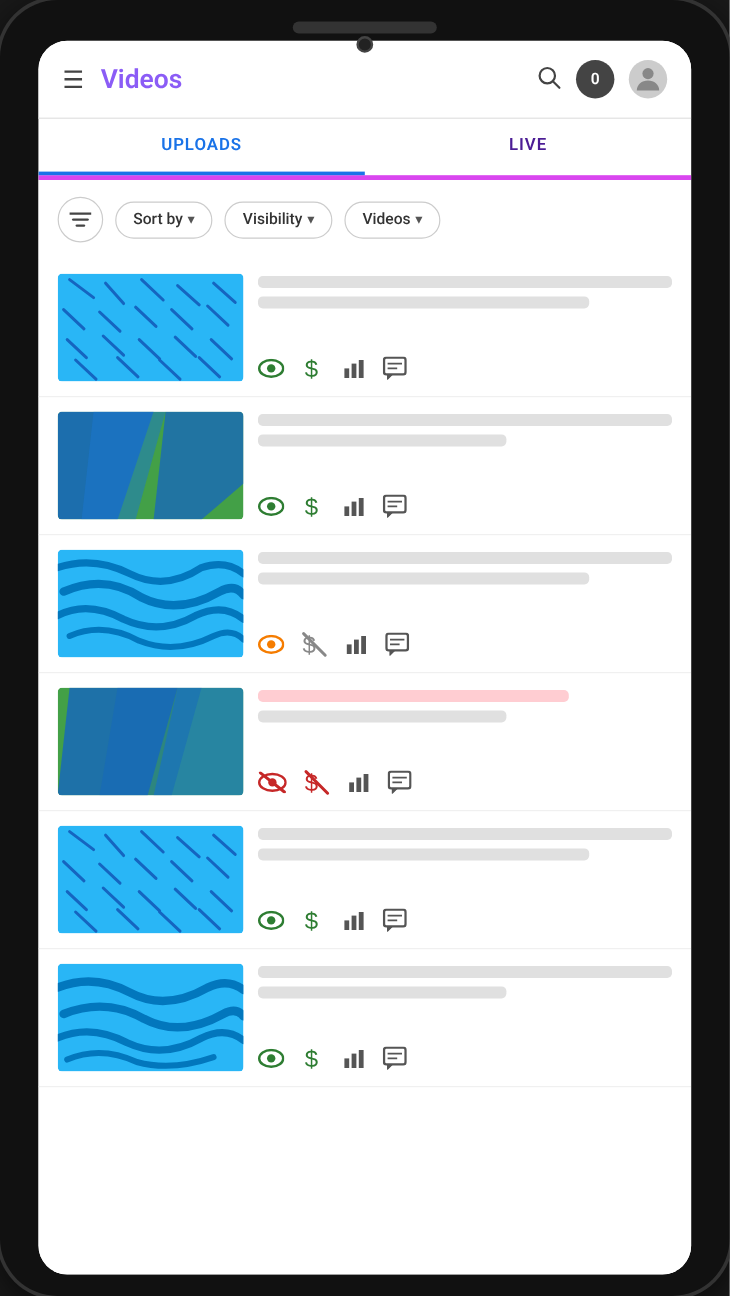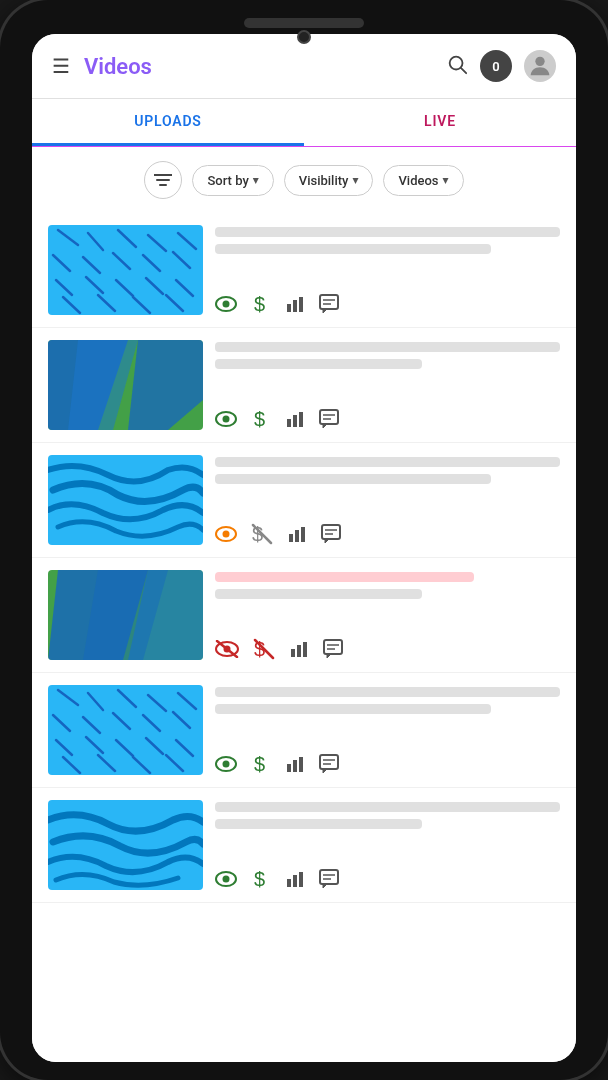--- a/index.html
+++ b/index.html
@@ -121,48 +121,47 @@
     }
 
     .avatar svg {
       width: 28px;
       height: 28px;
     }
 
     
     .tabs {
       display: flex;
-      border-bottom: 1px solid #d946ef;
+      border-bottom: 4px solid #d946ef;
     }
 
     .tab {
       flex: 1;
       text-align: center;
       padding: 14px 0;
       font-size: 14px;
       font-weight: 600;
       letter-spacing: 0.8px;
-      color: #be185d;
+      color: #4c1d95;
       cursor: pointer;
       border-bottom: 3px solid transparent;
     }
 
     .tab.active {
       color: #1a73e8;
       border-bottom: 3px solid #1a73e8;
     }
 
     
     .filters {
       display: flex;
       align-items: center;
-      padding: 14px 4px;
+      padding: 14px 16px;
       gap: 10px;
       background: #fff;
-      justify-content: center;
     }
 
     .filter-icon-btn {
       width: 38px;
       height: 38px;
       border: 1px solid #ccc;
       border-radius: 50%;
       background: #fff;
       display: flex;
       align-items: center;

